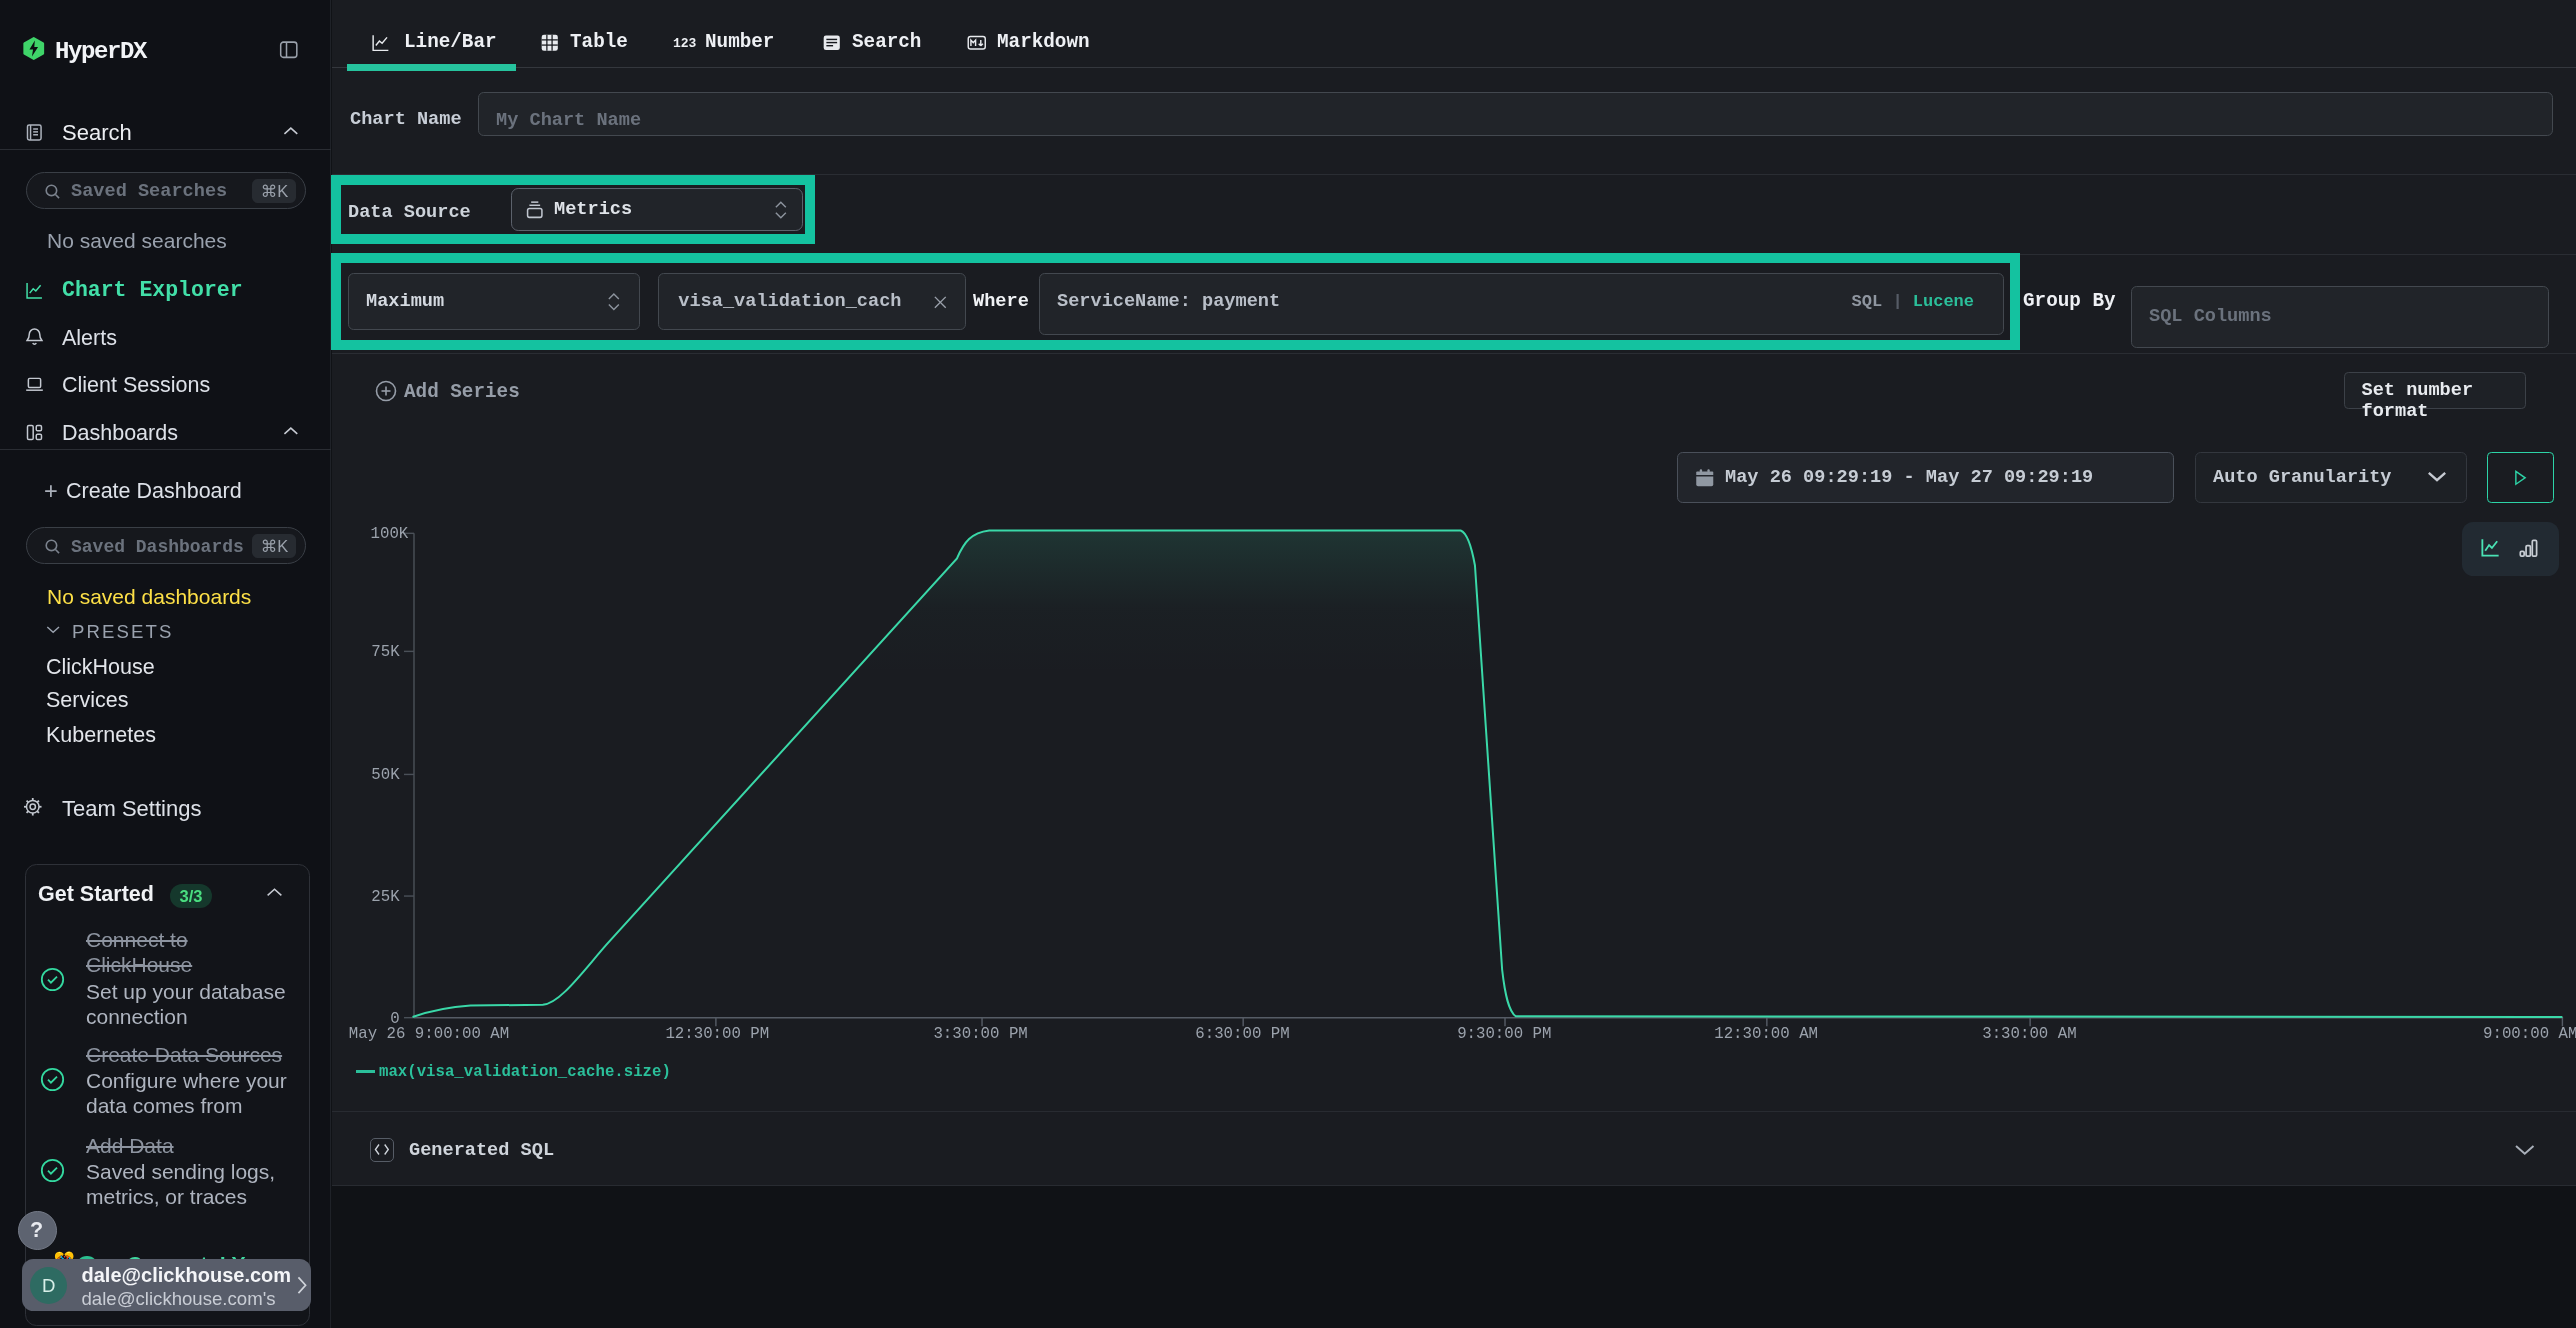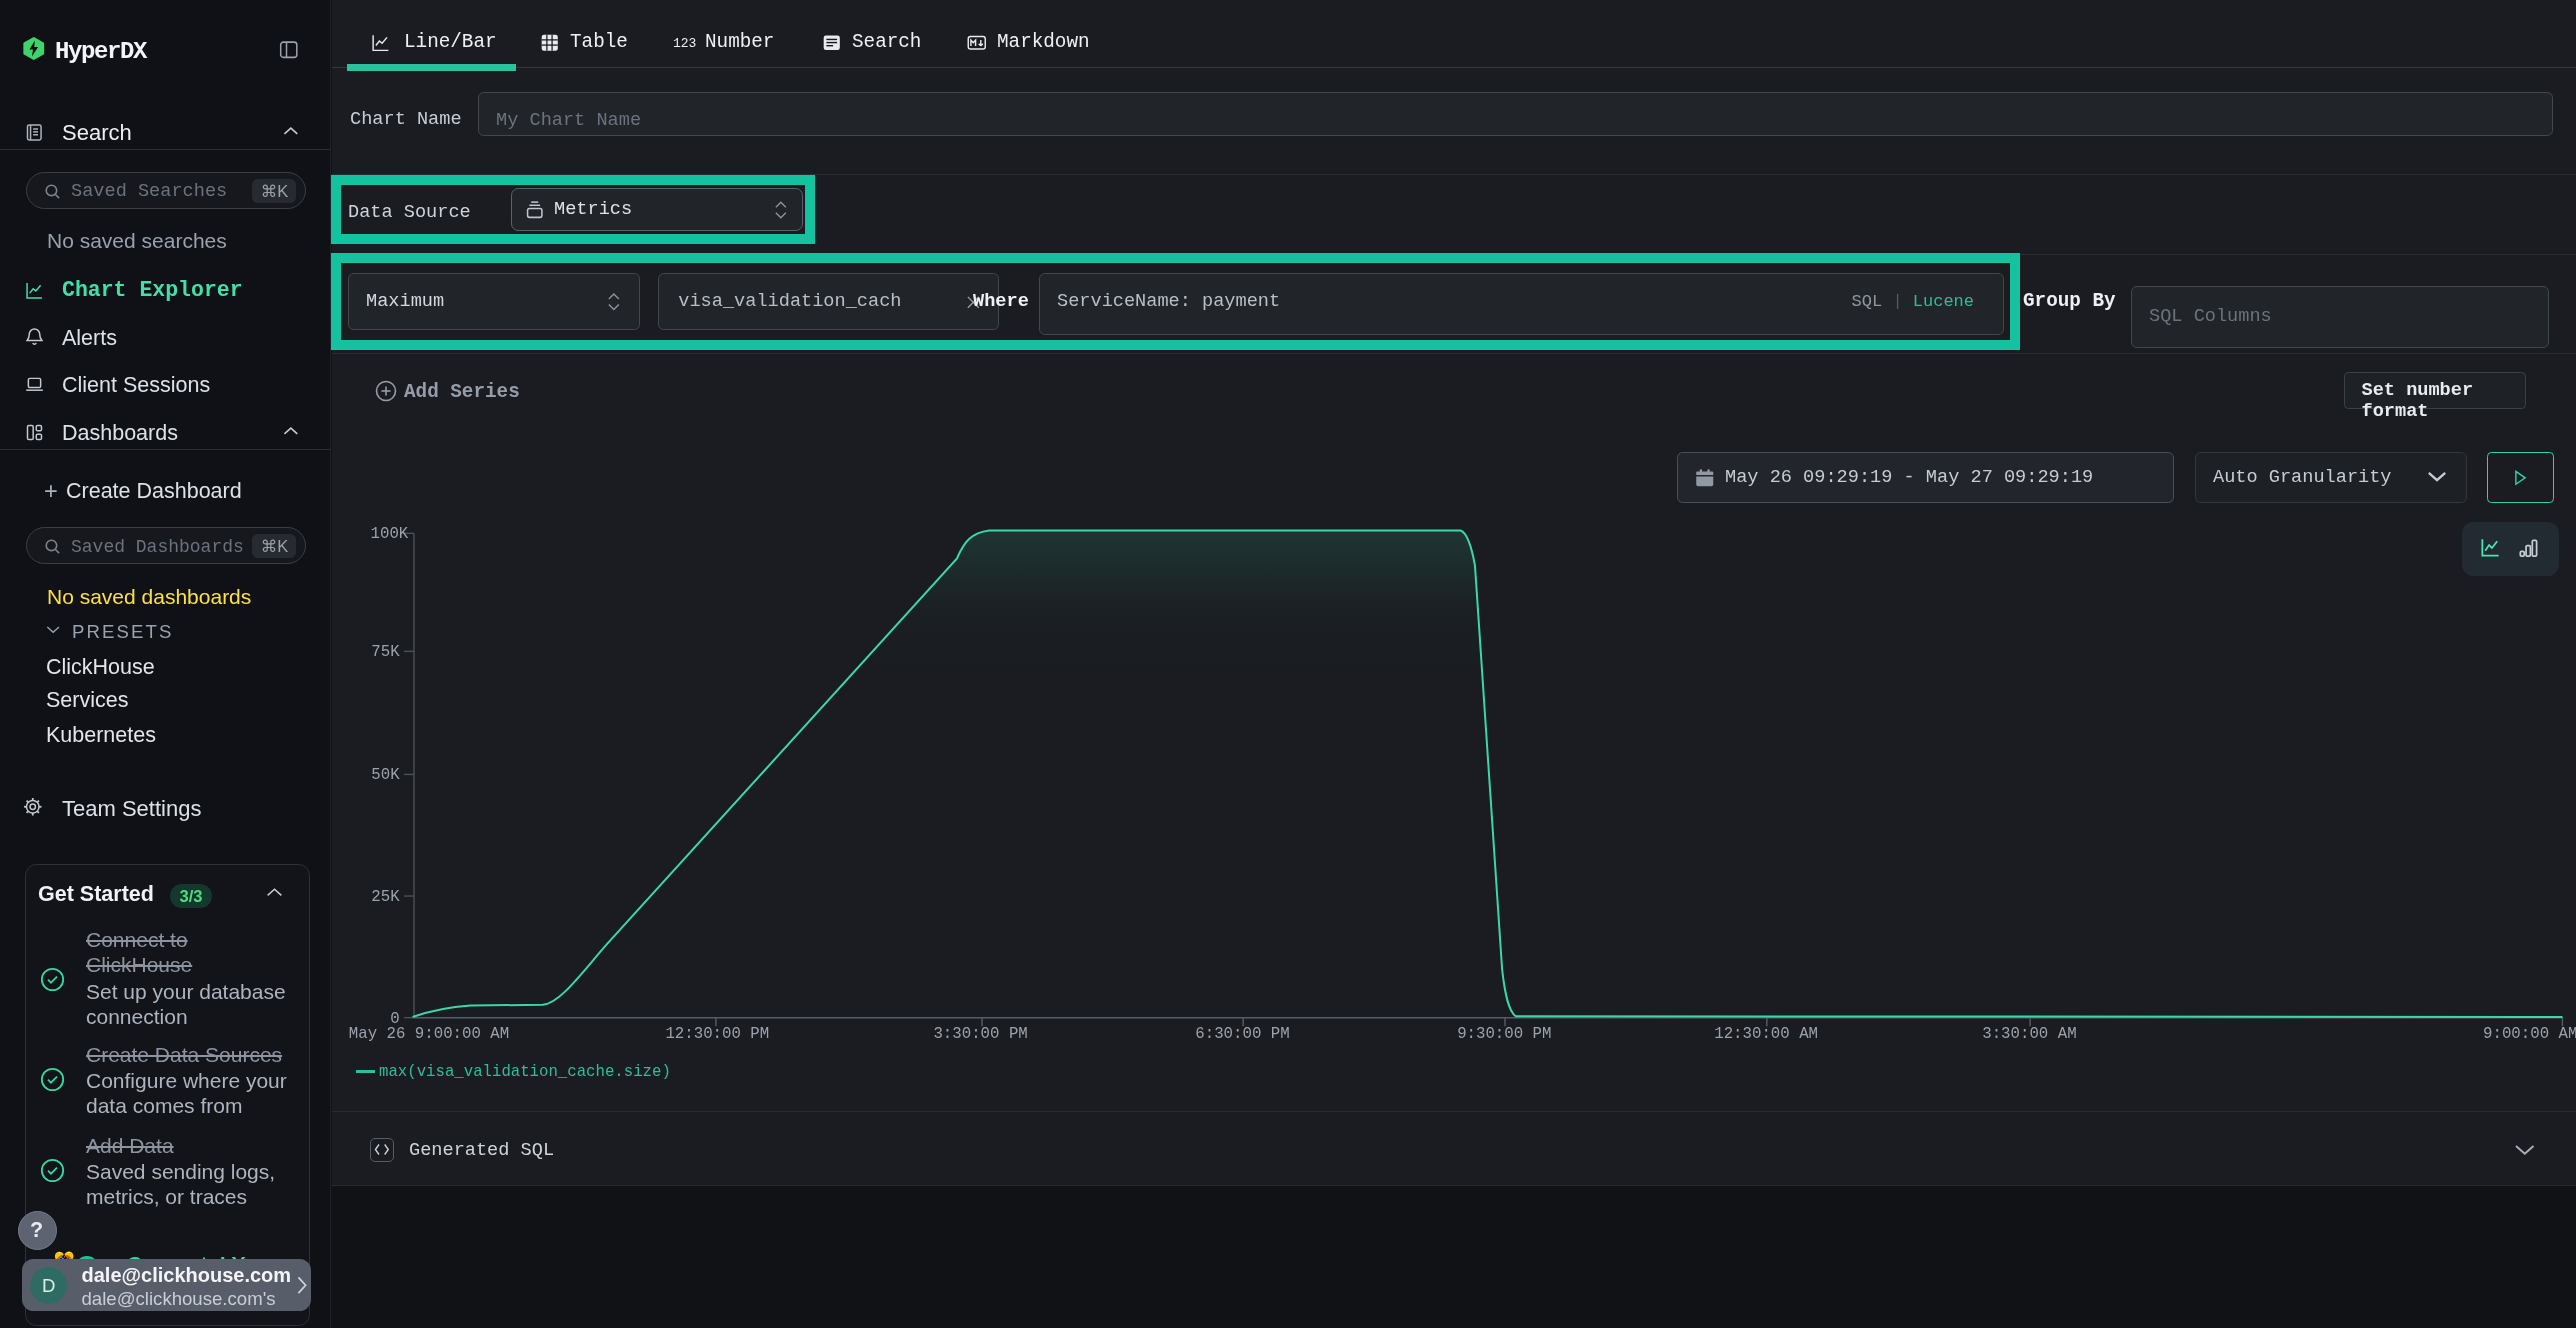--- a/index.html
+++ b/index.html
@@ -1,18 +1,18 @@
 <!DOCTYPE html>
 <html style="font-size:11.4px"><head>
 <meta charset="utf-8">
 <style>
 * { margin:0; padding:0; box-sizing:border-box; }
 html,body { width:2576px; height:1328px; background:#101216; overflow:hidden; }
 body { font-family:"Liberation Sans",sans-serif; position:relative; color:#dfe3e9; }
-.mono { font-family:"Liberation Mono",monospace; }
+.mono { font-family:"Liberation Mono",monospace;font-weight:bold; }
 .a { position:absolute; }
 
 #sidebar { position:absolute; left:0; top:0; width:331px; height:1328px; background:#0f1116; border-right:1.4px solid #1f2228; }
 .sideitem { position:absolute; left:62px; font-size:21.5px; color:#dde1e8; }
 
 #main { position:absolute; left:332px; top:0; width:2244px; height:1328px; background:#1a1c21; }
 #below { position:absolute; left:332px; top:1186px; width:2244px; height:142px; background:#101216; }
 .ctrl { position:absolute; background:#212429; border:1.4px solid #43484f; border-radius:5.7px; }
 .greenbox { position:absolute; border:10px solid #14c2a0; }
 .phold { color:#6b727d; }
@@ -229,21 +229,21 @@
 <div class="greenbox" style="left:331px; top:253px; width:1689px; height:97px;"></div>
 <div class="sep" style="left:2020px; top:254px; width:556px;"></div>
 <div class="sep" style="left:332px; top:353px; width:2244px;"></div>
 <div class="ctrl" style="left:348px; top:273px; width:292px; height:57px;">
   <div class="a mono" style="left:17px; top:16.5px; font-size:18.6px; color:#d4d9e0;">Maximum</div>
   <svg class="a" style="right:17px; top:17px;" width="15.7" height="21.5" viewBox="0 0 22 30" fill="none" stroke="#8d949e" stroke-width="2">
       <path d="M4 11 L11 4 L18 11"></path>
       <path d="M4 19 L11 26 L18 19"></path>
     </svg>
 </div>
-<div class="ctrl" style="left:658px; top:273px; width:341px; height:57px;">
+<div class="ctrl" style="left:658px; top:273px; width:308px; height:57px;">
   <div class="a mono" style="left:19.3px; top:16.5px; font-size:18.6px; color:#b9bfc8;">visa_validation_cach</div>
   <svg class="a" style="right:15.7px; top:18.6px;" width="18.6" height="18.6" viewBox="0 0 24 24" fill="none" stroke="#9aa0aa" stroke-width="1.8">
       <line x1="5" y1="5" x2="19" y2="19"></line>
       <line x1="19" y1="5" x2="5" y2="19"></line>
     </svg>
 </div>
 <div class="a mono" style="left:973px; top:291px; font-size:18.6px; font-weight:bold; color:#f0f2f5;">Where</div>
 <div class="ctrl" style="left:1039px; top:273px; width:965px; height:62px;">
   <div class="a mono" style="left:17px; top:16.5px; font-size:18.6px; color:#b9bfc8;">ServiceName: payment</div>
   <div class="a mono" style="right:29px; top:18px; font-size:17px; color:#8f96a0;">SQL <span style="color:#565c66;">|</span> <span style="color:#2bbf9a;">Lucene</span></div>

